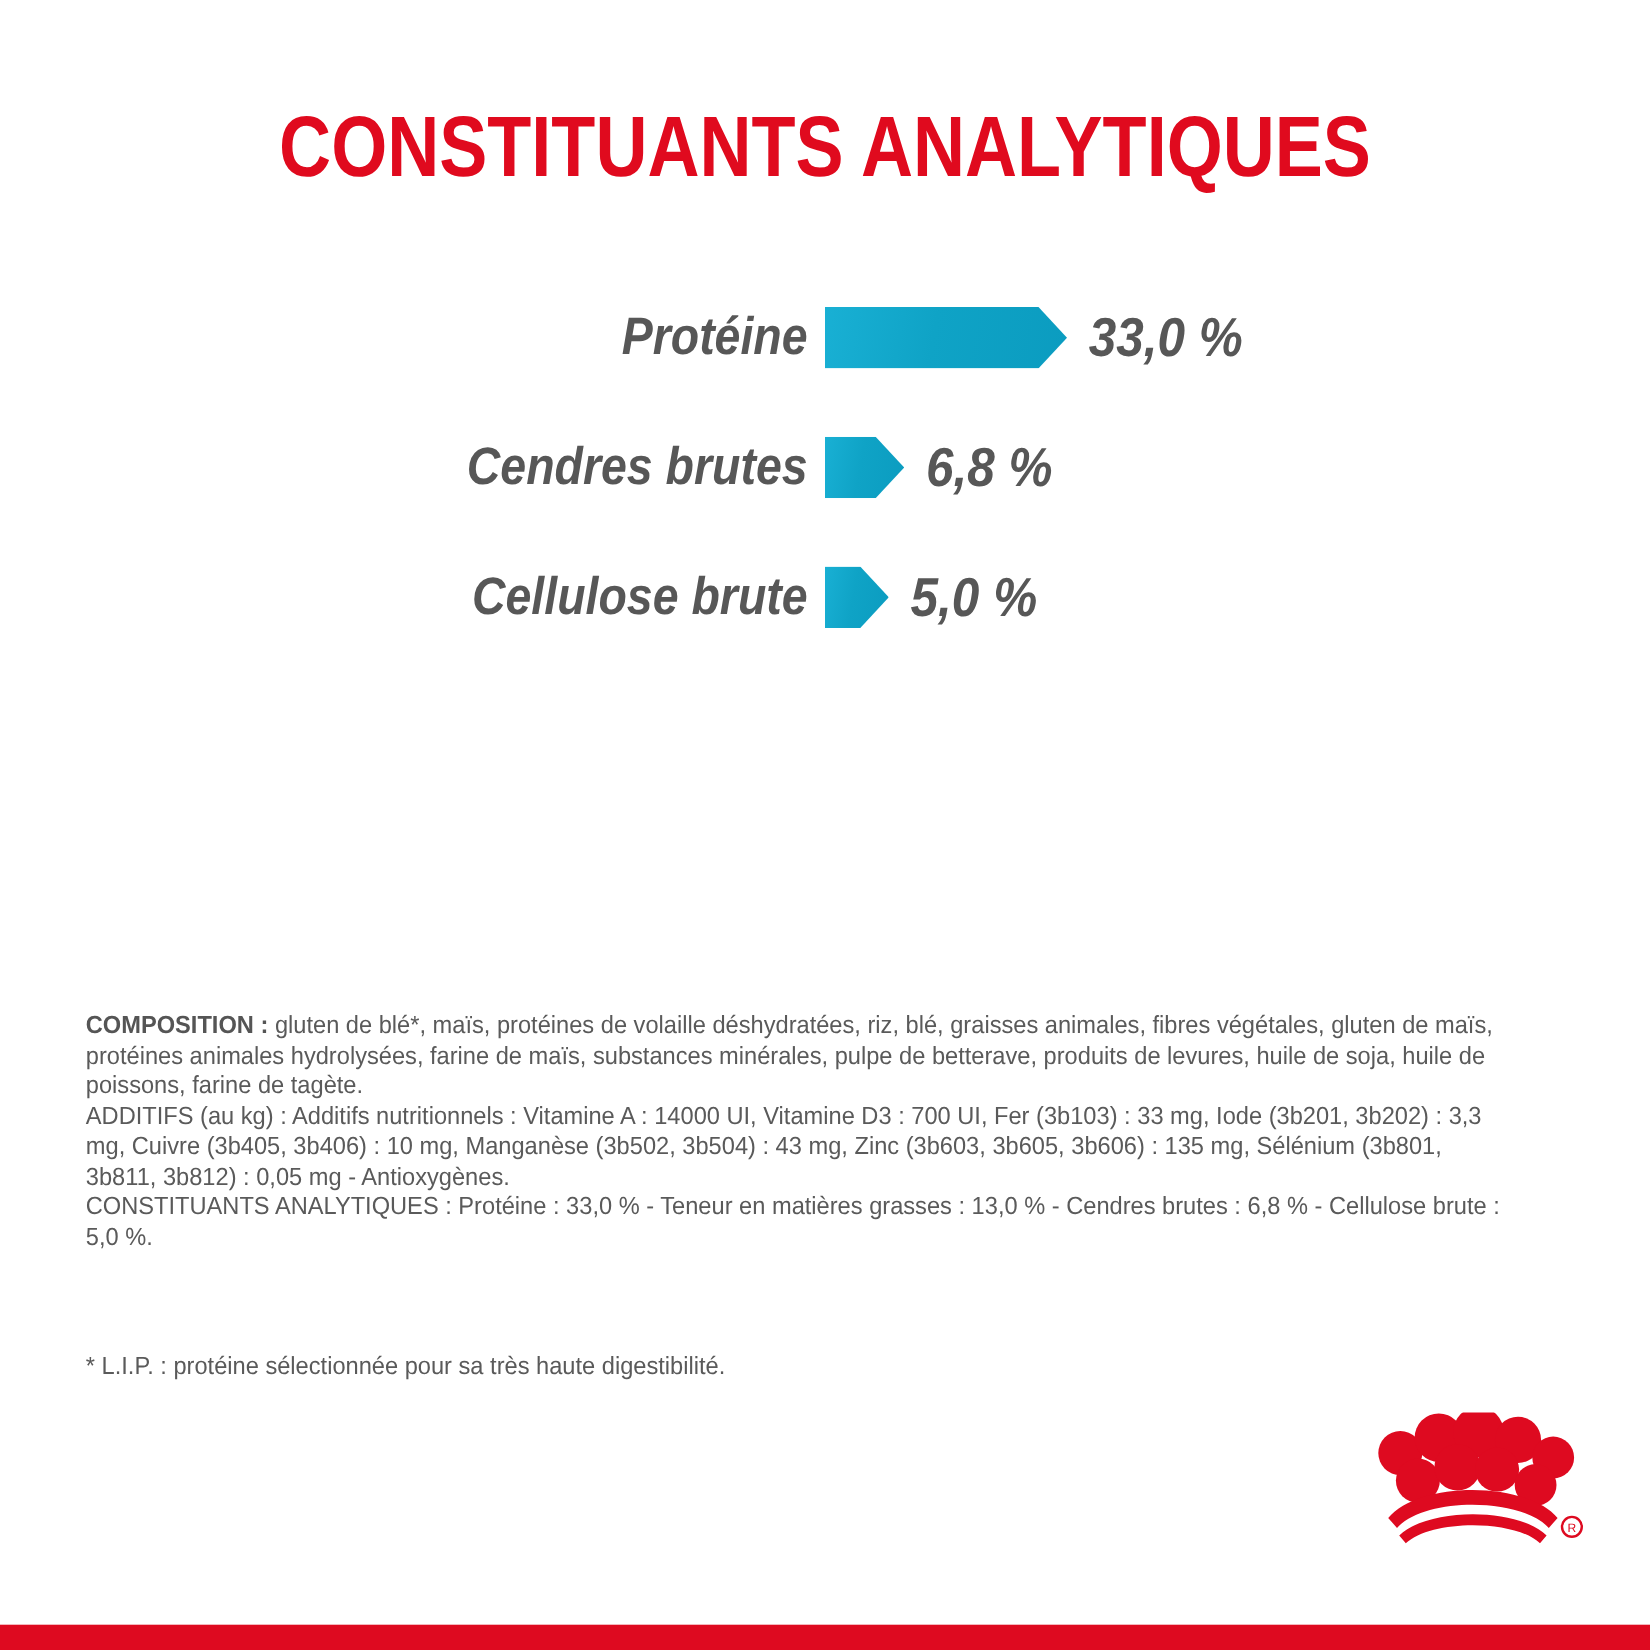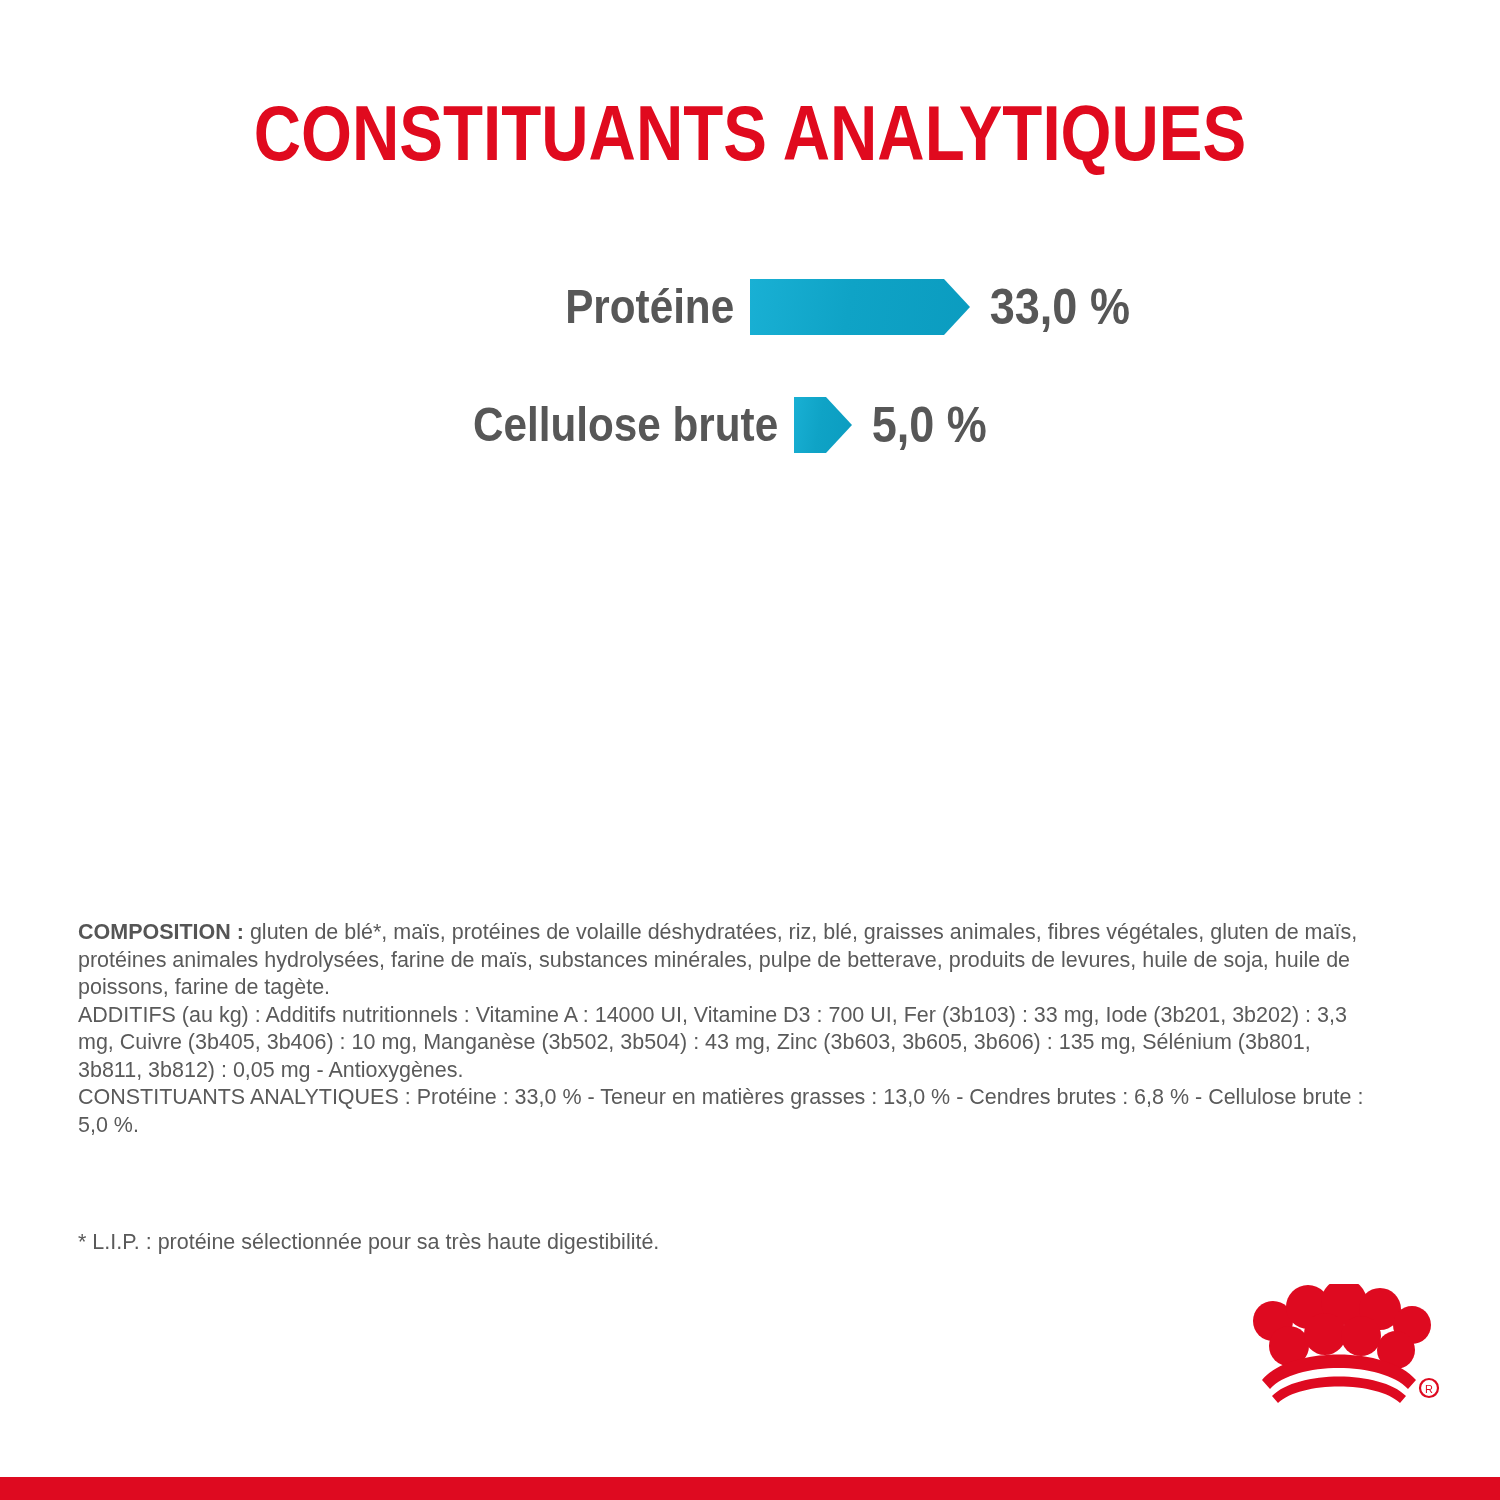--- a/index.html
+++ b/index.html
@@ -40,22 +40,23 @@
     position: absolute;
     top: 276px;
     left: 0;
     width: 1500px;
   }
   .nutrient-row {
     display: flex;
     align-items: center;
     height: 62px;
     margin-bottom: 56px;
-  }
-  .nutrient-row:last-child { margin-bottom: 0; padding-left: 44px; }
+    font-style: italic;
+  }
+  .nutrient-row:last-child { margin-bottom: 0; }
 
   .nutrient-label {
     width: 750px;
     box-sizing: border-box;
     padding-right: 18px;
     text-align: right;
     color: #575757;
     font-family: "Liberation Sans", sans-serif;
     font-weight: bold;
     font-size: 48px;
@@ -153,20 +154,27 @@
 
   <div class="nutrient-row">
     <div class="nutrient-label">Protéine</div>
     <div class="bar-wrap">
       <div class="bar" style="width: 220px;"></div>
     </div>
     <div class="nutrient-value">33,0 %</div>
   </div>
 
 
+  <div class="nutrient-row">
+    <div class="nutrient-label">Cendres brutes</div>
+    <div class="bar-wrap">
+      <div class="bar" style="width: 72px;"></div>
+    </div>
+    <div class="nutrient-value">6,8 %</div>
+  </div>
 
   <div class="nutrient-row">
     <div class="nutrient-label">Cellulose brute</div>
     <div class="bar-wrap">
       <div class="bar" style="width: 58px;"></div>
     </div>
     <div class="nutrient-value">5,0 %</div>
   </div>
 
 </div>

